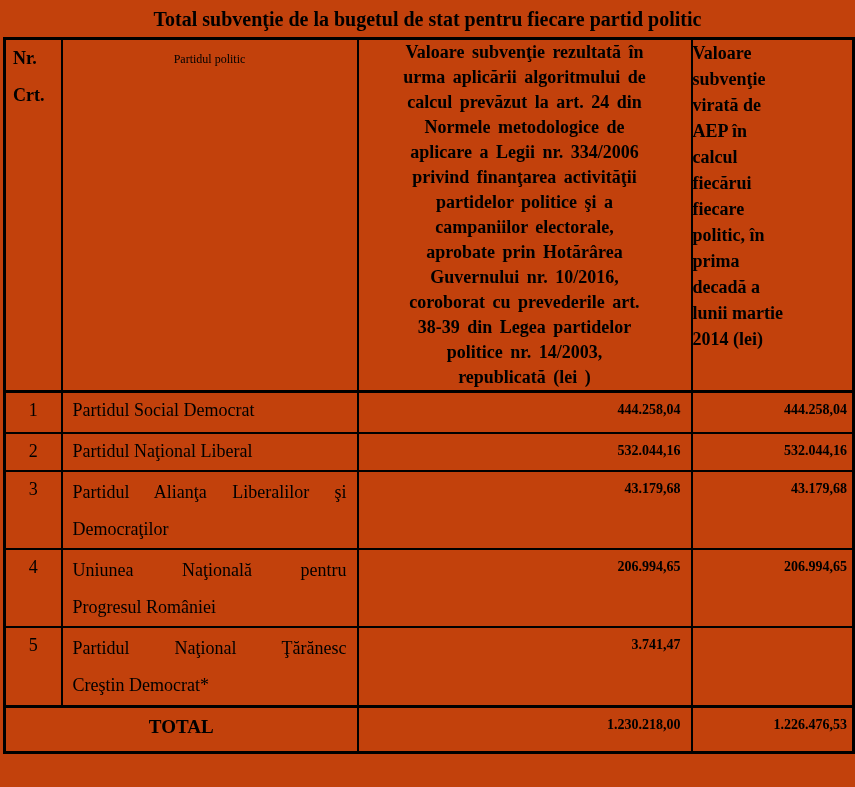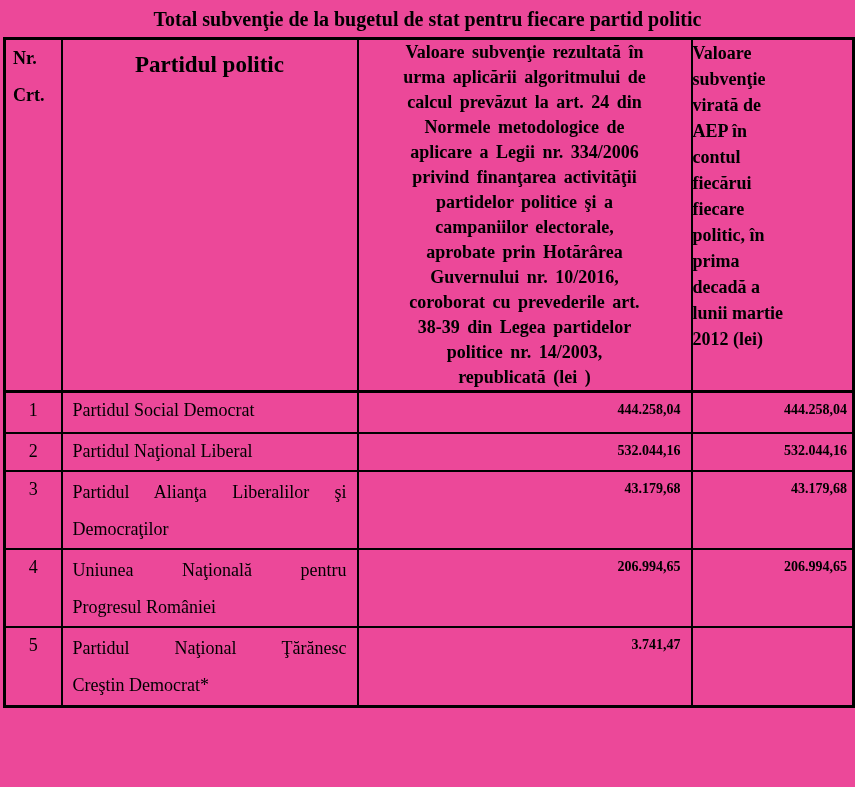--- a/index.html
+++ b/index.html
@@ -1,29 +1,29 @@
 <!DOCTYPE html>
 <html><head>
 <meta charset="utf-8">
 <style>
   html, body { margin:0; padding:0; background:#ffffff; }
   body { font-family: "Liberation Serif", "DejaVu Serif", serif; color:#000; }
-  .page { width:855px; height:787px; background:#ec4899; overflow:hidden; }
+  .page { width:855px; height:787px; background:#c2410c; overflow:hidden; }
   .doc-title { text-align:center; font-weight:bold; font-size:20px; line-height:24px; padding-top:7px; }
   table.tbl {
     border-collapse:collapse; table-layout:fixed;
     width:849px; margin:6px 0 0 3px;
     border:3px solid #000;
   }
   .tbl th, .tbl td { border:2px solid #000; vertical-align:top; padding:0; font-weight:normal; overflow:hidden; }
   .tbl thead th { border-bottom:3px solid #000; }
   tr.hrow { height:331px; }
   .th-nr { text-align:left; }
   .nr-line { font-weight:bold; font-size:18px; line-height:37px; padding-left:7px; text-align:left; }
-  .th-party-txt { font-weight:bold; font-size:23px; line-height:30px; padding-top:10px; text-align:center; }
+  .th-party-txt { font-weight:normal; font-size:12px; line-height:30px; padding-top:4px; text-align:center; }
   .th-calc { padding:24px 12px 0 15px; }
   .h3line { font-weight:bold; font-size:18px; line-height:25px; word-spacing:3px; text-align:center; }
   .th-transf { padding:24px 6px 0 9px;font-family:Liberation Serif, serif; }
   .h4line { font-weight:bold; font-size:18px; line-height:26px; text-align:left; }
   tr.row-1 { height:41px; } tr.row-2 { height:38px; } tr.row-3 { height:77px; }
   tr.row-4 { height:78px; } tr.row-5 { height:80px; } tr.total-row { height:46px; }
   td.nr { text-align:center; font-size:18px; line-height:30px; padding-top:2px; }
   td.party { padding:2px 10px 0 10px; }
   .pline { font-size:18px; line-height:30px; text-align:left; }
   .dbl .pline { line-height:37px; }
@@ -71,28 +71,28 @@
           <div class="h3line">coroborat cu prevederile art.</div>
           <div class="h3line">38-39 din Legea partidelor</div>
           <div class="h3line">politice nr. 14/2003,</div>
           <div class="h3line">republicată (lei )</div>
         </th>
         <th class="th-transf">
           <div class="h4line">Valoare</div>
           <div class="h4line">subvenţie</div>
           <div class="h4line">virată de</div>
           <div class="h4line">AEP în</div>
-          <div class="h4line">contul</div>
+          <div class="h4line">calcul</div>
           <div class="h4line">fiecărui</div>
           <div class="h4line">fiecare</div>
           <div class="h4line">politic, în</div>
           <div class="h4line">prima</div>
           <div class="h4line">decadă a</div>
           <div class="h4line">lunii martie</div>
-          <div class="h4line">2012 (lei)</div>
+          <div class="h4line">2014 (lei)</div>
         </th>
       </tr>
     </thead>
     <tbody>
       <tr class="row-1">
         <td class="nr">1</td>
         <td class="party">
           <div class="pline">Partidul Social Democrat</div>
         </td>
         <td class="val val-c">444.258,04</td>
@@ -126,15 +126,20 @@
       </tr>
       <tr class="row-5">
         <td class="nr">5</td>
         <td class="party dbl">
           <div class="pline just">Partidul Naţional Ţărănesc</div>
           <div class="pline">Creştin Democrat*</div>
         </td>
         <td class="val val-c">3.741,47</td>
         <td class="val val-t"></td>
       </tr>
+      <tr class="total-row">
+        <td class="total-label" colspan="2">TOTAL</td>
+        <td class="val val-c">1.230.218,00</td>
+        <td class="val val-t">1.226.476,53</td>
+      </tr>
     </tbody>
   </table>
 </div>
 
 </body></html>

